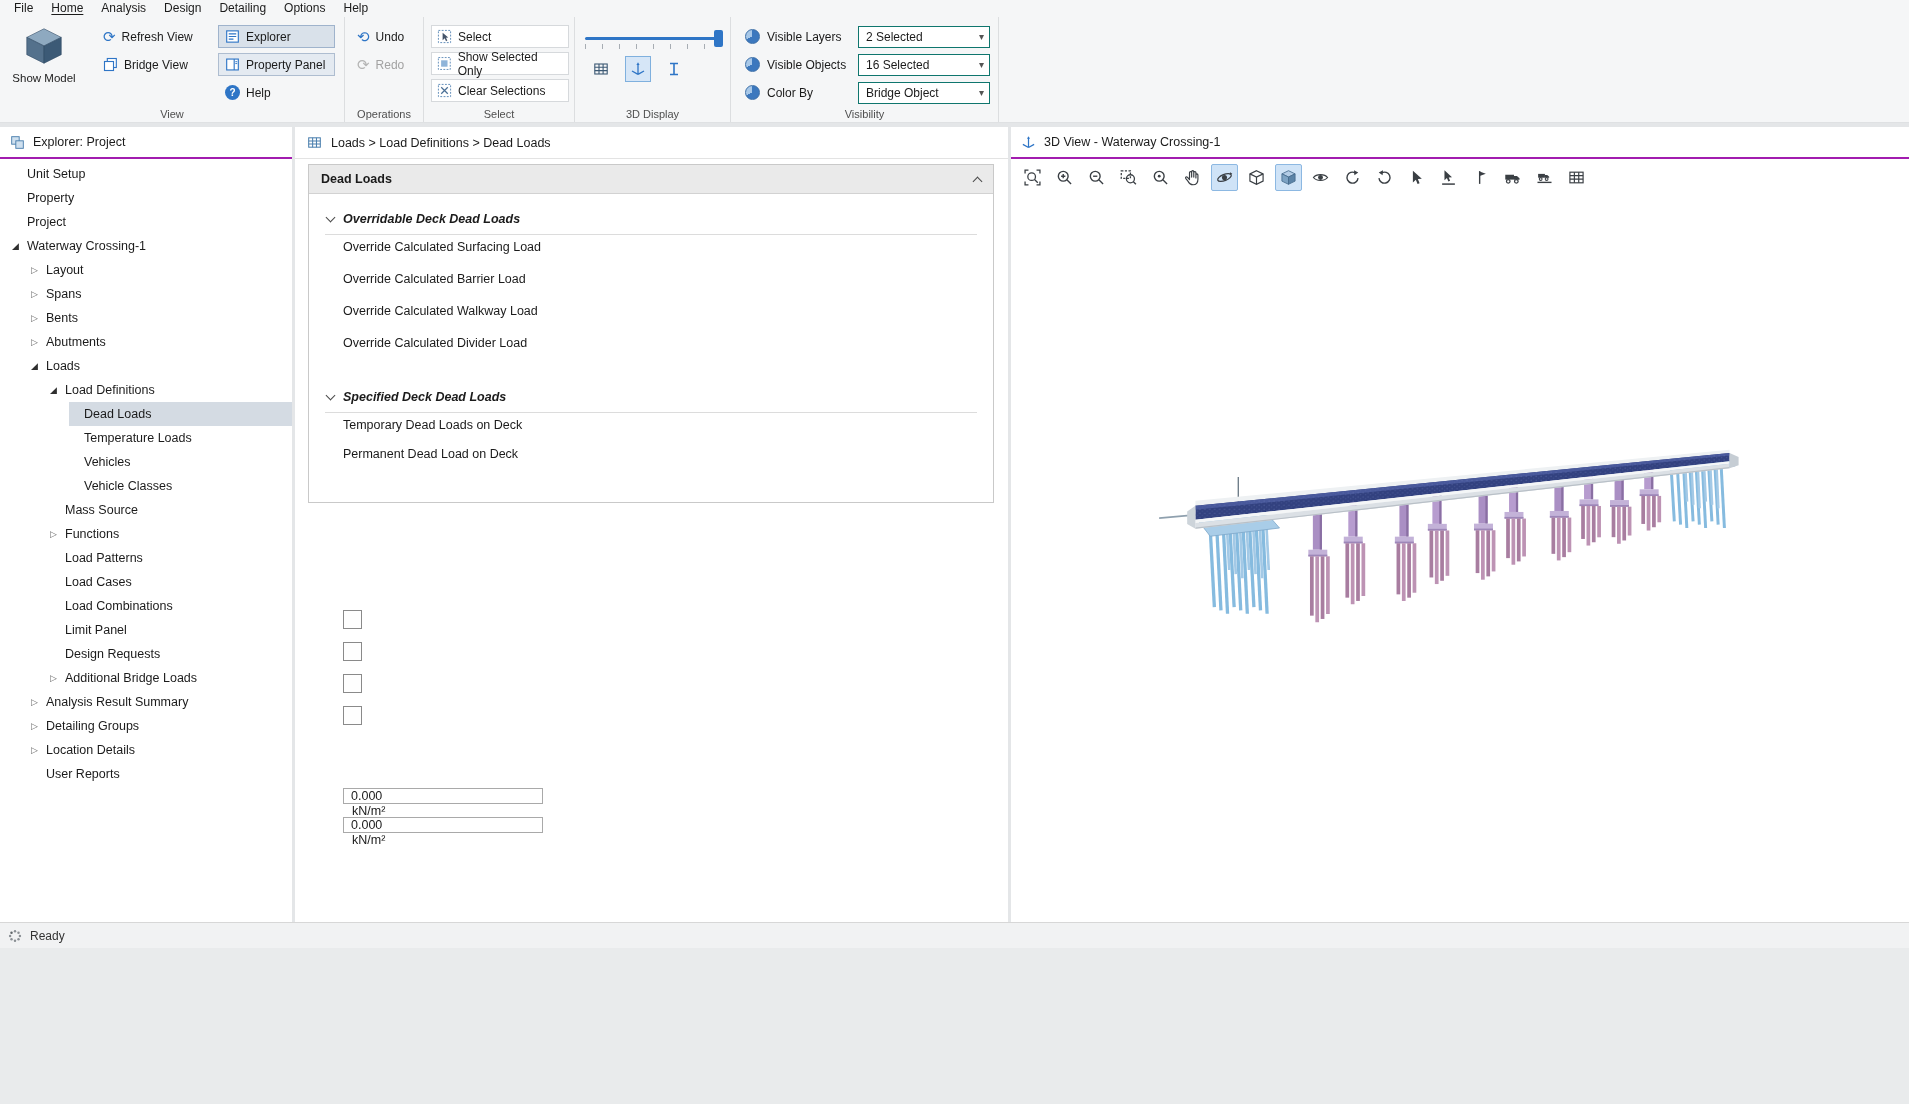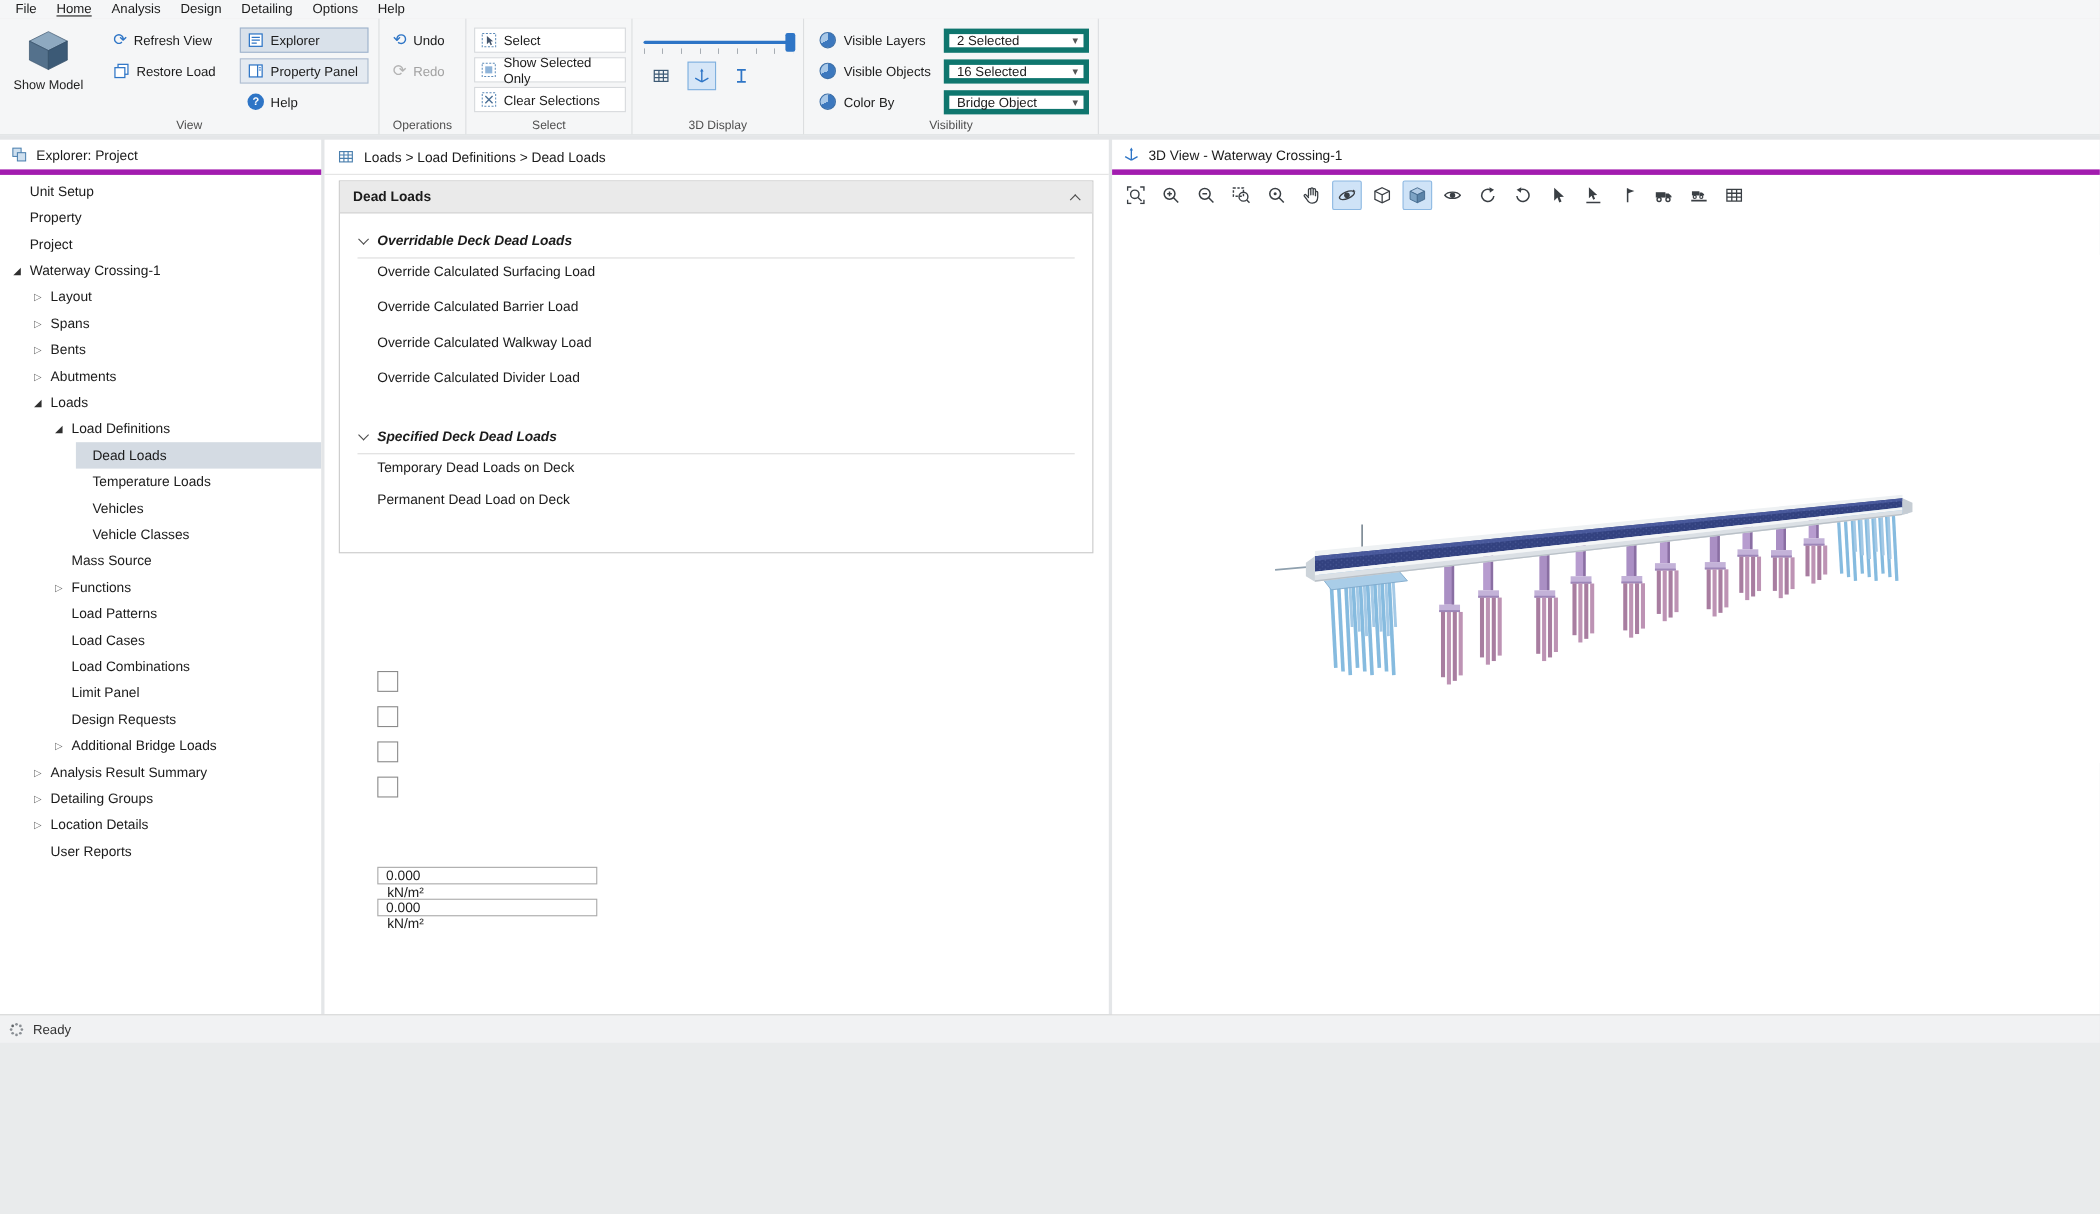--- a/index.html
+++ b/index.html
@@ -45,30 +45,30 @@
   .slider .ticks { height:5px; margin-top:4px; background:repeating-linear-gradient(to right,#a7adb3 0 1px,transparent 1px 17px); }
   .dbtn { position:absolute; top:39px; width:26px; height:26px; border:1px solid transparent; display:grid; place-items:center; color:#3d5a75; }
   .dbtn svg { width:16px; height:16px; }
   .dbtn.active { background:#d6e6f7; border-color:#7fb0de; }
   .dbtn.b1 { left:13px; } .dbtn.b2 { left:50px; } .dbtn.b3 { left:86px; }
 
   .vis-row { display:flex; align-items:center; gap:7px; height:23px; padding:0 8px 0 14px; }
   .pie { width:15px; height:15px; border-radius:50%; flex:none;
          background:conic-gradient(#3c78be 0 245deg,#a8c8e8 245deg 360deg); border:1px solid #3c6fa8; }
   .vis-lbl { font-size:12px; }
-  .dd { margin-left:auto; width:132px; height:22px; background:#fff; border:5px solid #0f766e; display:flex; align-items:center; justify-content:space-between; padding:0 5px 0 7px; font-size:12px; cursor:default; }
+  .dd { margin-left:auto; width:132px; height:22px; background:#fff; border:1px solid #0f766e; display:flex; align-items:center; justify-content:space-between; padding:0 5px 0 7px; font-size:12px; cursor:default; }
   .dd-chev { font-size:10px; color:#555; }
 
   
   #content { flex:1; display:flex; gap:3px; background:#e4e6e8; padding-top:4px; min-height:0; }
   #explorer { width:292px; background:#fff; display:flex; flex-direction:column; flex:none; }
   #main-panel { width:713px; background:#fff; display:flex; flex-direction:column; flex:none; }
   #view3d { flex:1; background:#fff; display:flex; flex-direction:column; position:relative; }
 
-  .panel-head { height:32px; flex:none; display:flex; align-items:center; gap:8px; padding:0 10px; font-size:12.5px; border-bottom:5px solid #a21caf; }
+  .panel-head { height:32px; flex:none; display:flex; align-items:center; gap:8px; padding:0 10px; font-size:12.5px; border-bottom:2px solid #a21caf; }
   .panel-head svg { flex:none; }
 
   
   .tree { padding-top:3px; overflow:hidden; }
   .tree-row { height:24px; display:flex; align-items:center; font-size:12.5px; margin-left:calc(var(--lvl) * 19px - 7px); padding-right:4px; cursor:default; white-space:nowrap; }
   .tree-row .arrow { width:15px; flex:none; font-size:9px; color:#555; }
   .tree-row.arrow-collapsed .arrow::before { content:"▷"; color:#6a6a6a; }
   .tree-row.arrow-expanded .arrow::before { content:"◢"; color:#2f2f2f; }
   .tree-row.selected { background:#d4dbe3; }
 
@@ -279,21 +279,21 @@
       </div>
       <div class="view-col1">
         <div class="vbtn">
           <span class="uglyph">⟳</span>
           <span>Refresh View</span>
         </div>
         <div class="vbtn">
           <svg width="15" height="15">
               <use href="#sym-restore"></use>
             </svg>
-          <span>Restore Load</span>
+          <span>Bridge View</span>
         </div>
       </div>
       <div class="view-col2">
         <div class="vbtn vbtn2 pressed">
           <svg width="15" height="15">
               <use href="#sym-list"></use>
             </svg>
           <span>Explorer</span>
         </div>
         <div class="vbtn vbtn2 on">

